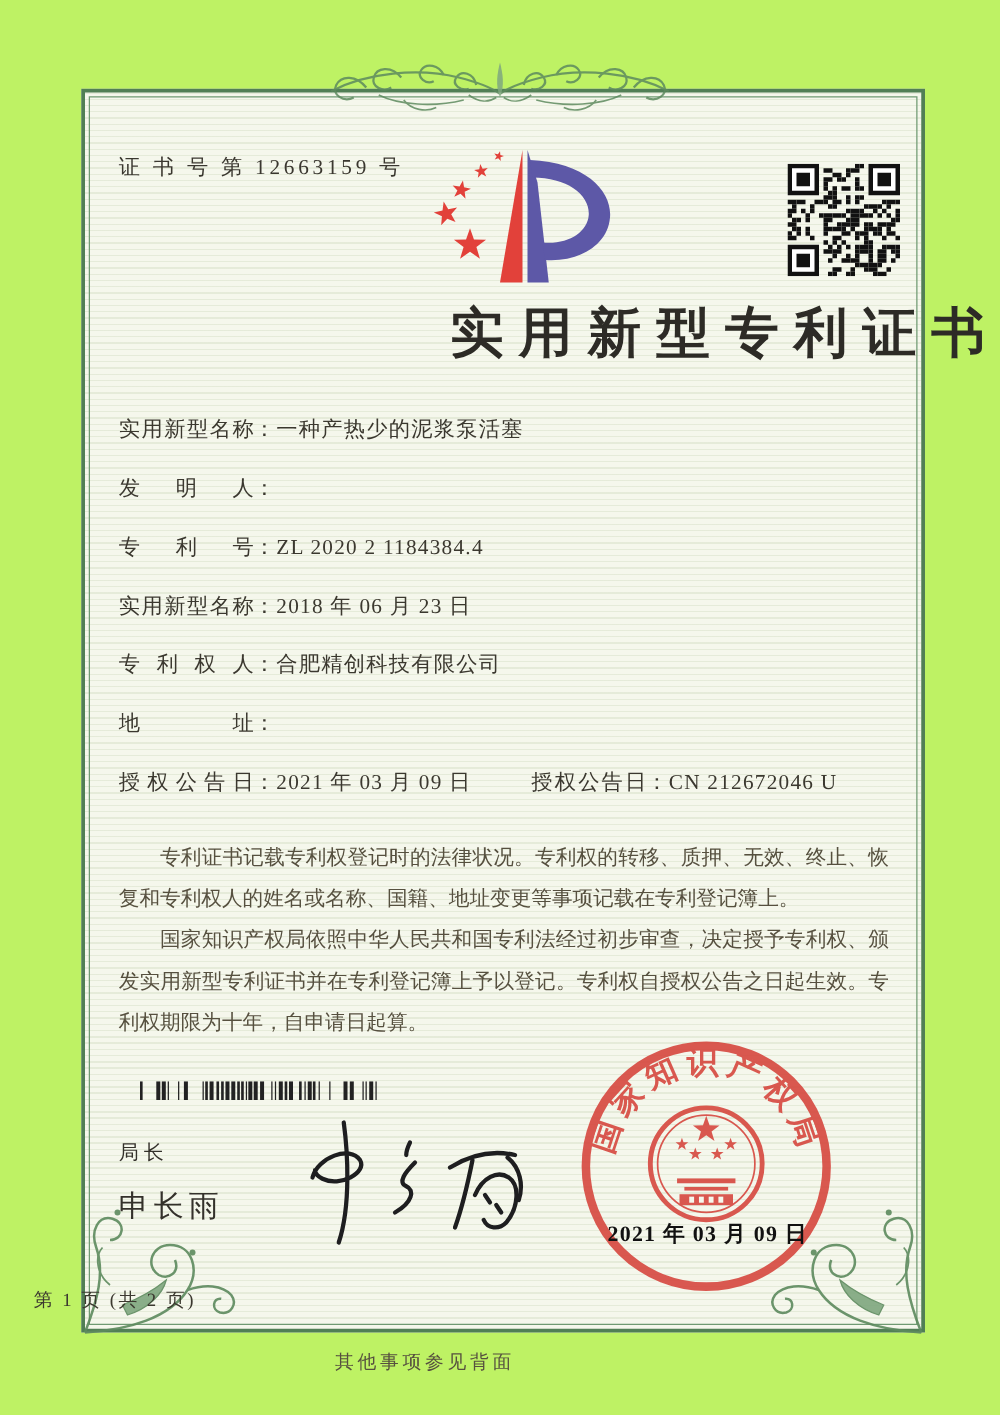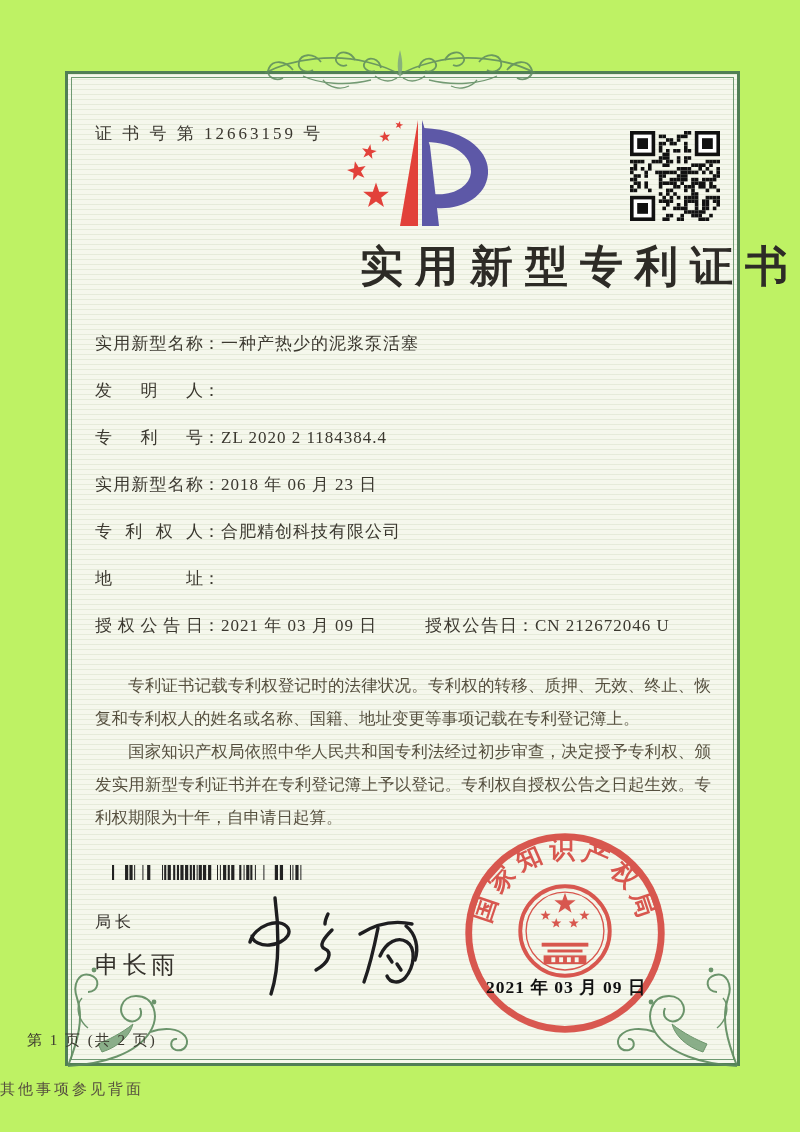--- a/index.html
+++ b/index.html
@@ -52,21 +52,21 @@
   .director-title{left:95px;top:912px;font-size:16px;color:#34312b;letter-spacing:4px;}
   .director-name{left:95px;top:949px;font-size:24px;color:#34312b;letter-spacing:4px;}
   .seal-date{
     left:486px;top:975px;font-size:17.5px;color:#111;letter-spacing:1px;font-weight:bold;
   }
   .page-number{
     left:0;top:1031px;width:660px;text-align:left;
     font-size:15px;color:#3b382f;letter-spacing:2px;margin-left:27px;
   }
   .footer-note{
-    left:0;top:1080px;width:680px;
+    left:0;top:1080px;width:680px;text-align:center;
     font-size:15px;color:#56503f;letter-spacing:3px;font-family:Liberation Mono, monospace;
   }
   svg{display:block;}
 </style>
 </head>
 <body>
 
 <div class="page">
 
   <div class="cert-area">

